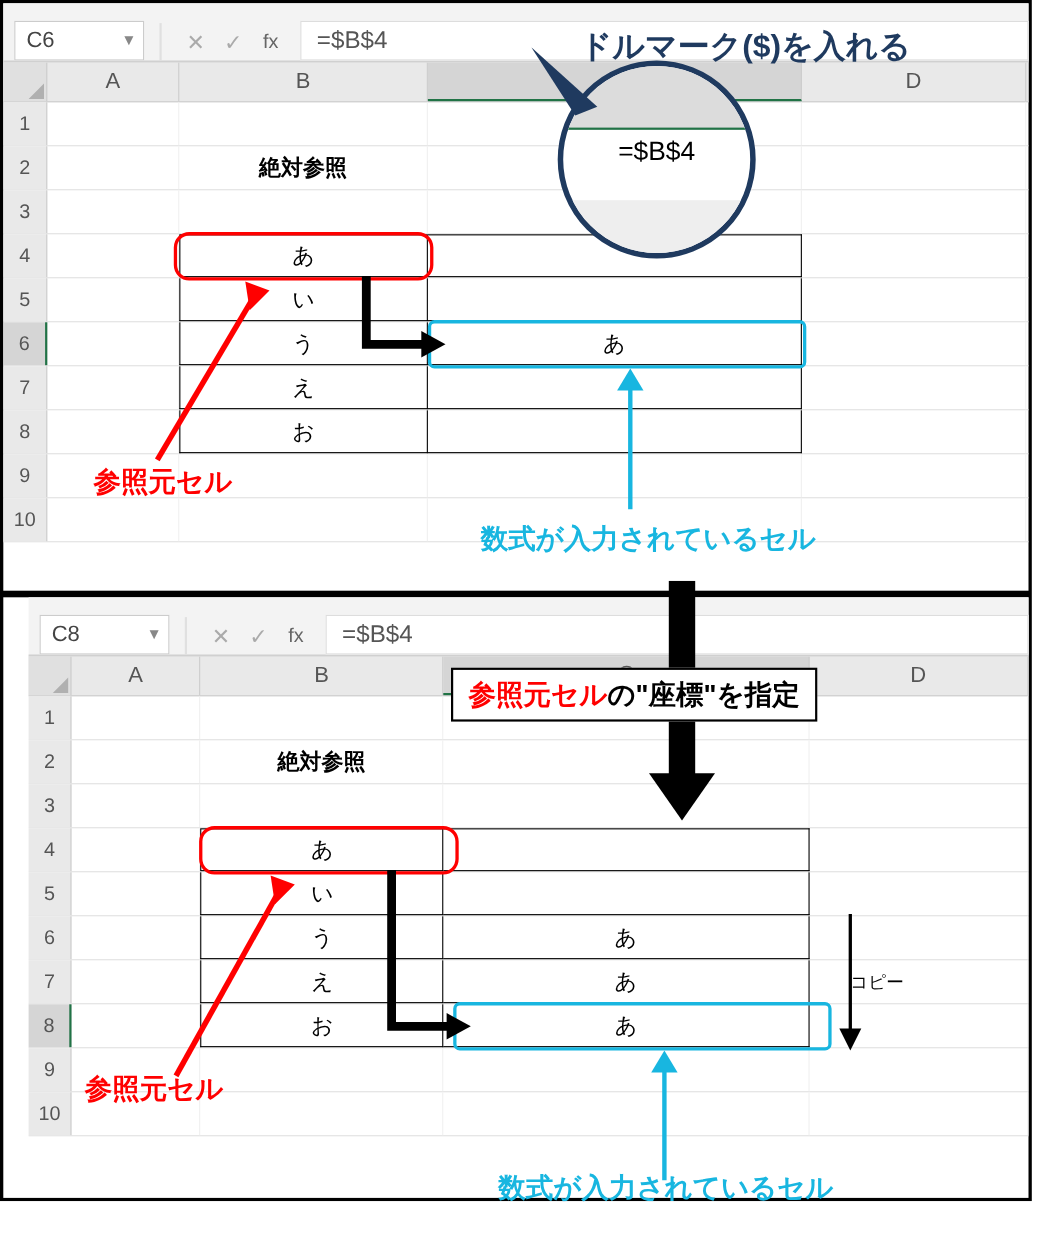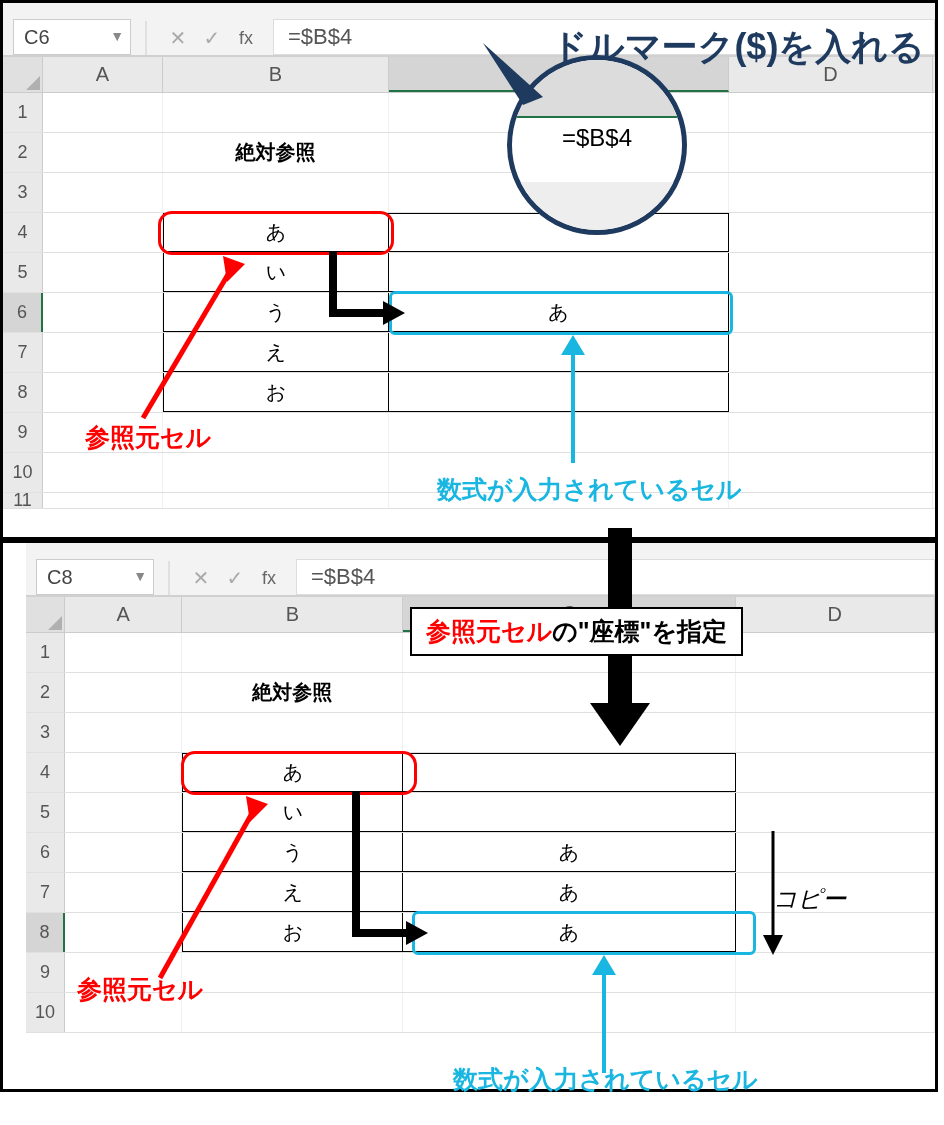--- a/index.html
+++ b/index.html
@@ -49,21 +49,21 @@
   .anno.navy { color: #1f3a5f; }
   
   .bubble { position: absolute; width: 180px; height: 180px; border: 5px solid #1f3a5f; border-radius: 50%; background: #fff; overflow: hidden; }
   .bubble-inner { display:flex; flex-direction:column; height:100%; }
   .bubble-ch { height:58px; background:#dcdcdc; border-bottom:2px solid #217346; }
   .bubble-val { flex:1; display:flex; align-items:flex-start; justify-content:center; font-size:24px; padding-top:6px; }
   .bubble-bot { height:48px; background:#eee; }
   
   .callout { position:absolute; background:#fff; border:2px solid #000; padding:6px 14px; font-size:25px; font-weight:bold; }
   .callout .red { color:#ff0000; }
-  .copy-label { position:absolute; font-size:24px;font-style:italic; }
+  .copy-label { position:absolute; font-size:16px; }
   svg.anno { pointer-events:none; }
 </style>
 </head>
 <body>
 
 <div class="panel panel-top">
   <div class="fbar">
     <div class="namebox">
       <span>C6</span>
       <span class="dd">▼</span>
@@ -150,27 +150,20 @@
         <div class="cell cC"></div>
         <div class="cell cD"></div>
       </div>
     <div class="row">
         <div class="rh">10</div>
         <div class="cell cA"></div>
         <div class="cell cB"></div>
         <div class="cell cC"></div>
         <div class="cell cD"></div>
       </div>
-    <div class="row" style="height:16px">
-        <div class="rh">11</div>
-        <div class="cell cA"></div>
-        <div class="cell cB"></div>
-        <div class="cell cC"></div>
-        <div class="cell cD"></div>
-      </div>
 
     <div class="redbox" style="left:155px; top:118px; width:236px; height:44px;"></div>
 
     <div class="cyanbox" style="left:386px; top:198px; width:344px; height:44px;"></div>
 
     <svg class="anno" style="position:absolute; left:320px; top:158px; width:90px; height:80px;">
       <path d="M 10 0 L 10 62 L 70 62" stroke="#000" stroke-width="8" fill="none"></path>
       <path d="M 60 50 L 82 62 L 60 74 Z" fill="#000"></path>
     </svg>
 
@@ -180,21 +173,21 @@
     </svg>
 
     <svg class="anno" style="position:absolute; left:540px; top:240px; width:60px; height:140px;">
       <line x1="30" y1="130" x2="30" y2="18" stroke="#18b6e0" stroke-width="4"></line>
       <path d="M 18 22 L 30 2 L 42 22 Z" fill="#18b6e0"></path>
     </svg>
   </div>
 
   <div class="anno red" style="left:82px; top:418px;">参照元セル</div>
   <div class="anno cyan" style="left:434px; top:470px;">数式が入力されているセル</div>
-  <div class="anno navy" style="left:548px; top:20px; font-size:36px;">ドルマーク($)を入れる</div>
+  <div class="anno navy" style="left:524px; top:20px; font-size:29px;">ドルマーク($)を入れる</div>
 
   <div class="bubble" style="left:504px; top:52px;">
     <div class="bubble-inner">
       <div class="bubble-ch"></div>
       <div class="bubble-val">=$B$4</div>
       <div class="bubble-bot"></div>
     </div>
   </div>
 
   <svg class="anno" style="position:absolute; left:480px; top:40px; width:80px; height:70px;">

